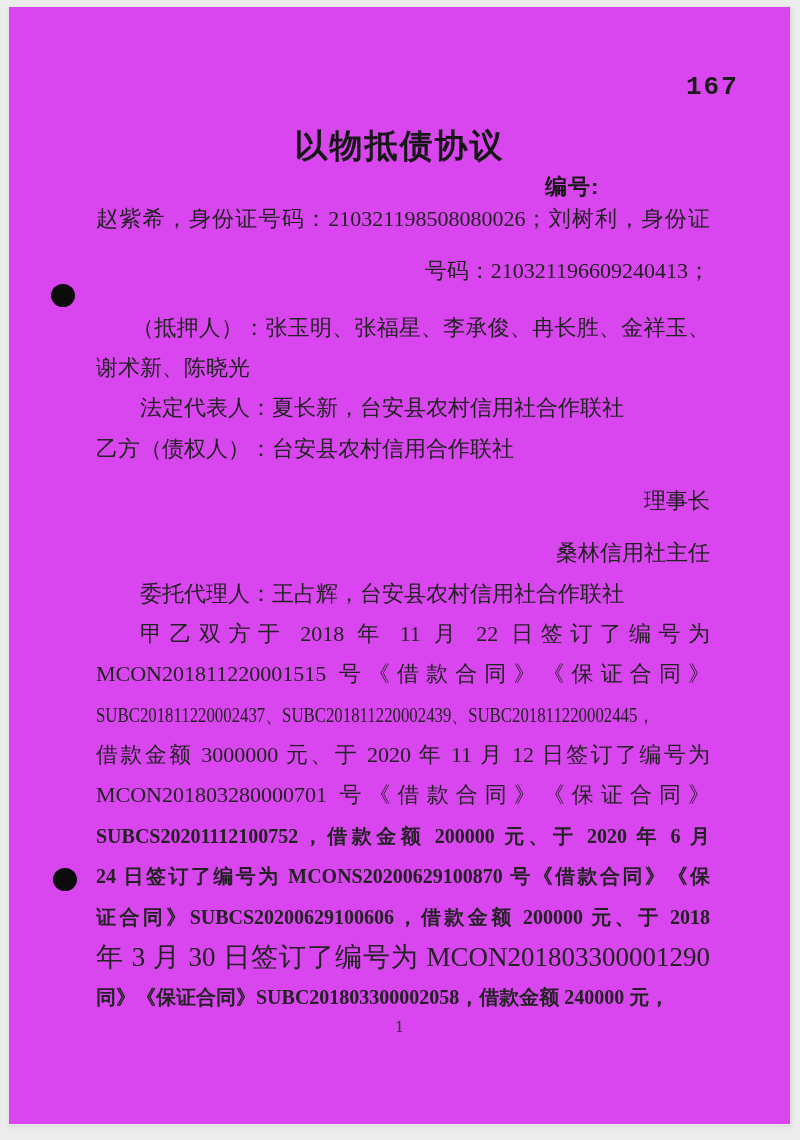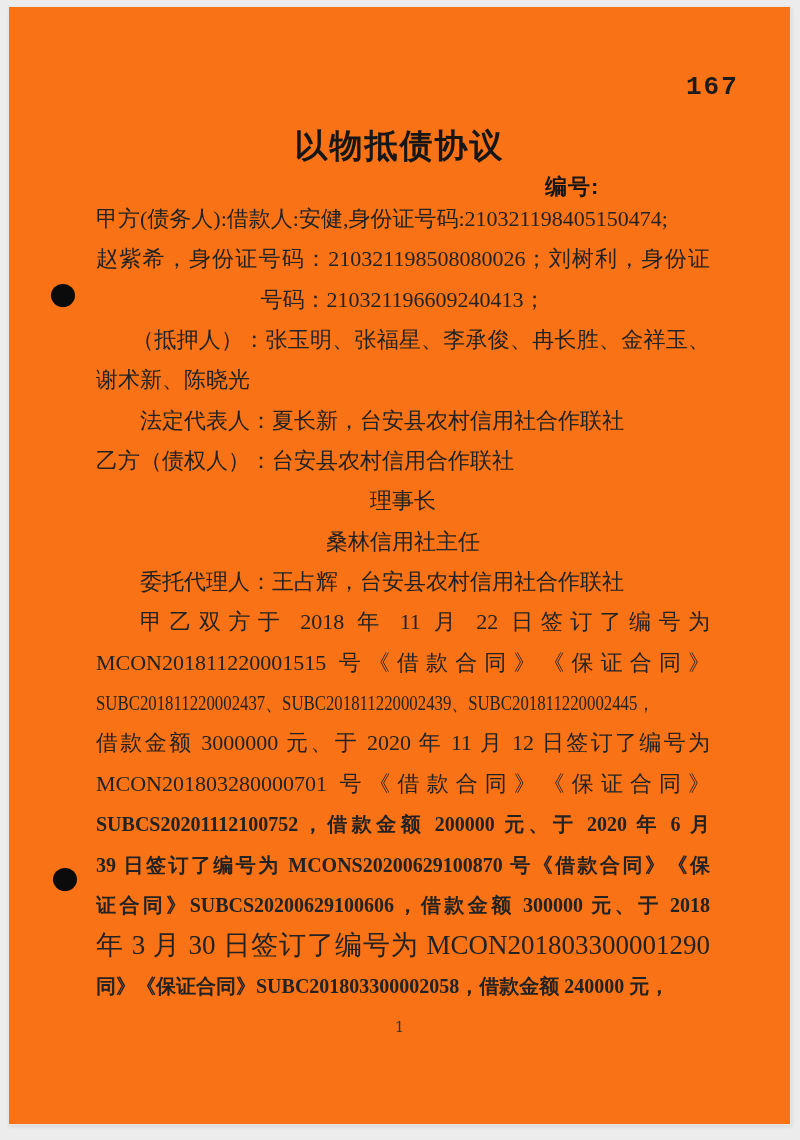--- a/index.html
+++ b/index.html
@@ -5,21 +5,21 @@
   html, body { margin: 0; padding: 0; }
   body {
     width: 800px; height: 1140px;
     background: #ececec;
     font-family: "Liberation Serif", "DejaVu Serif", serif;
   }
   .stage { position: relative; width: 800px; height: 1140px; overflow: hidden; }
   .page {
     position: absolute; left: 8px; top: 6px;
     width: 783px; height: 1119px;
-    background: #f97316;
+    background: #d946ef;
     box-shadow: inset 0 0 0 1px #e6e6e6, 1px 2px 4px rgba(0,0,0,0.08);
   }
   .corner-num {
     position: absolute; left: 678px; top: 66px;
     font-family: "Liberation Mono", monospace;
     font-size: 26px; font-weight: bold; letter-spacing: 2px;
     color: #1c1c1c;
   }
   .title {
     position: absolute; left: 0; right: 0; top: 110px; margin: 8px;
@@ -43,23 +43,23 @@
   .hole-bottom { left: 45px; top: 862px; }
   .doc-body {
     position: absolute; left: 88px; top: 193px; width: 614px;
     font-size: 22px; color: #222222;
   }
   .line {
     height: 40.35px; line-height: 40.35px;
     white-space: nowrap; overflow: hidden;
   }
   .jl { text-align: justify; text-align-last: justify; white-space: normal; word-break: break-all; }
-  .cn { text-align: center; }
+  .cn { text-align: right; margin-top: 12px; }
   .in { text-indent: 44px; }
-  .in2 { text-indent: 36px; }
+  .in2 { text-indent: 36px; margin-top: 16px; }
   .f21 { font-size: 27px; }
   .f20 { font-size: 20px; font-weight: bold; }
   .cond {
     display: inline-block; white-space: nowrap;
     font-size: 20px;
     transform: scaleX(0.84); transform-origin: 0 50%;
   }
   .footer-num {
     position: absolute; left: 0; right: 0; top: 1012px;
     text-align: center;
@@ -76,38 +76,37 @@
     <div class="corner-num">167</div>
 
     <h1 class="title">以物抵债协议</h1>
 
     <div class="no-label">编号:</div>
 
     <div class="hole hole-top"></div>
     <div class="hole hole-bottom"></div>
 
     <div class="doc-body">
-      <div class="line">甲方(债务人):借款人:安健,身份证号码:210321198405150474;</div>
       <div class="line jl">赵紫希，身份证号码：210321198508080026；刘树利，身份证</div>
       <div class="line cn">号码：210321196609240413；</div>
       <div class="line in2 jl">（抵押人）：张玉明、张福星、李承俊、冉长胜、金祥玉、</div>
       <div class="line">谢术新、陈晓光</div>
       <div class="line in">法定代表人：夏长新，台安县农村信用社合作联社</div>
       <div class="line">乙方（债权人）：台安县农村信用合作联社</div>
       <div class="line cn">理事长</div>
       <div class="line cn">桑林信用社主任</div>
       <div class="line in">委托代理人：王占辉，台安县农村信用社合作联社</div>
       <div class="line in jl">甲乙双方于 2018 年 11 月 22 日签订了编号为</div>
       <div class="line jl">MCON201811220001515 号《借款合同》《保证合同》</div>
       <div class="line"><span class="cond">SUBC201811220002437、SUBC201811220002439、SUBC201811220002445，</span></div>
       <div class="line jl">借款金额 3000000 元、于 2020 年 11 月 12 日签订了编号为</div>
       <div class="line jl">MCON201803280000701 号《借款合同》《保证合同》</div>
       <div class="line jl f20">SUBCS20201112100752，借款金额 200000 元、于 2020 年 6 月</div>
-      <div class="line jl f20">39 日签订了编号为 MCONS20200629100870 号《借款合同》《保</div>
-      <div class="line jl f20">证合同》SUBCS20200629100606，借款金额 300000 元、于 2018</div>
+      <div class="line jl f20">24 日签订了编号为 MCONS20200629100870 号《借款合同》《保</div>
+      <div class="line jl f20">证合同》SUBCS20200629100606，借款金额 200000 元、于 2018</div>
       <div class="line jl f21">年 3 月 30 日签订了编号为 MCON201803300001290 号《借款合</div>
       <div class="line f20">同》《保证合同》SUBC201803300002058，借款金额 240000 元，</div>
     </div>
 
     <div class="footer-num">1</div>
 
   </div>
 </div>
 
 </body></html>

